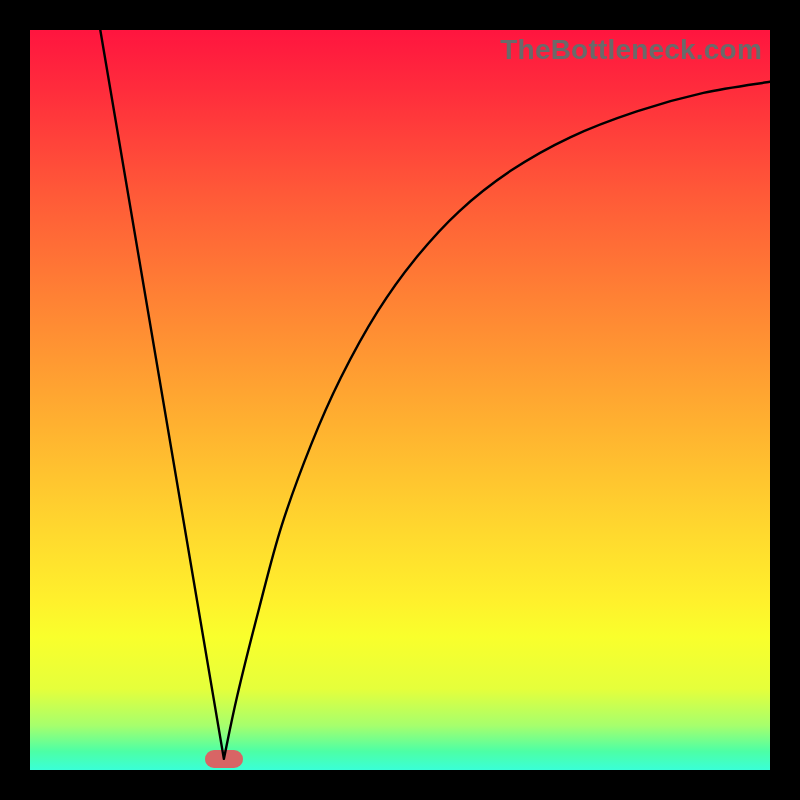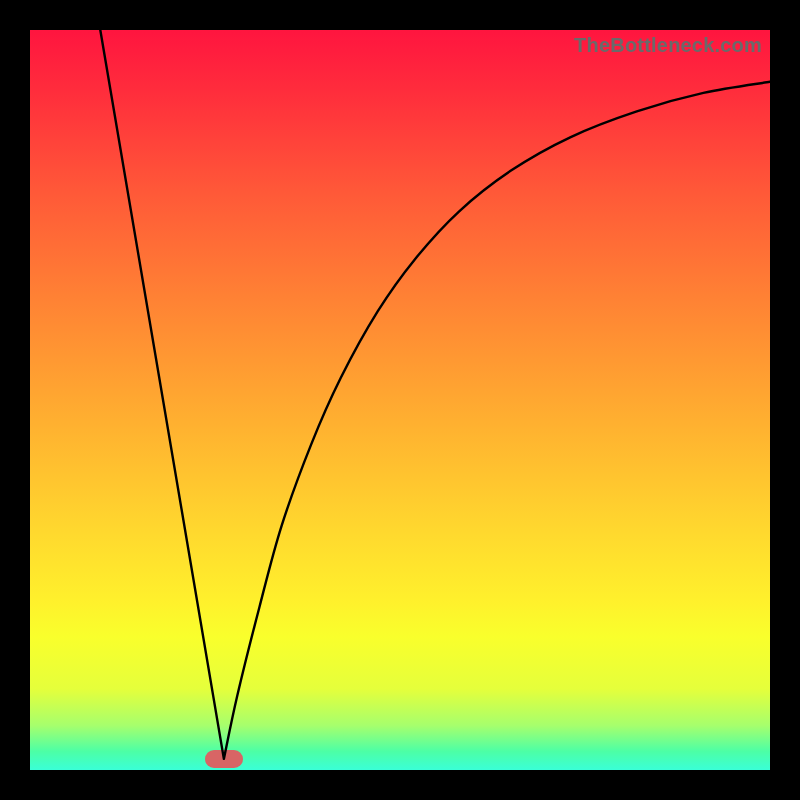--- a/index.html
+++ b/index.html
@@ -30,21 +30,21 @@
       #e5ff3b 89%,
       #a6ff6d 94%,
       #4cffa6 97.5%,
       #3affd7 100%
     );
   }
   .watermark {
     position: absolute;
     top: 4px;
     right: 8px;
-    font-size: 20px;
+    font-size: 28px;
     font-weight: 600;
     color: #6a6a6a;
     letter-spacing: 0.2px;
     z-index: 10;
     user-select: none;
   }
   svg.curve {
     position: absolute;
     left: 0;
     top: 0;

